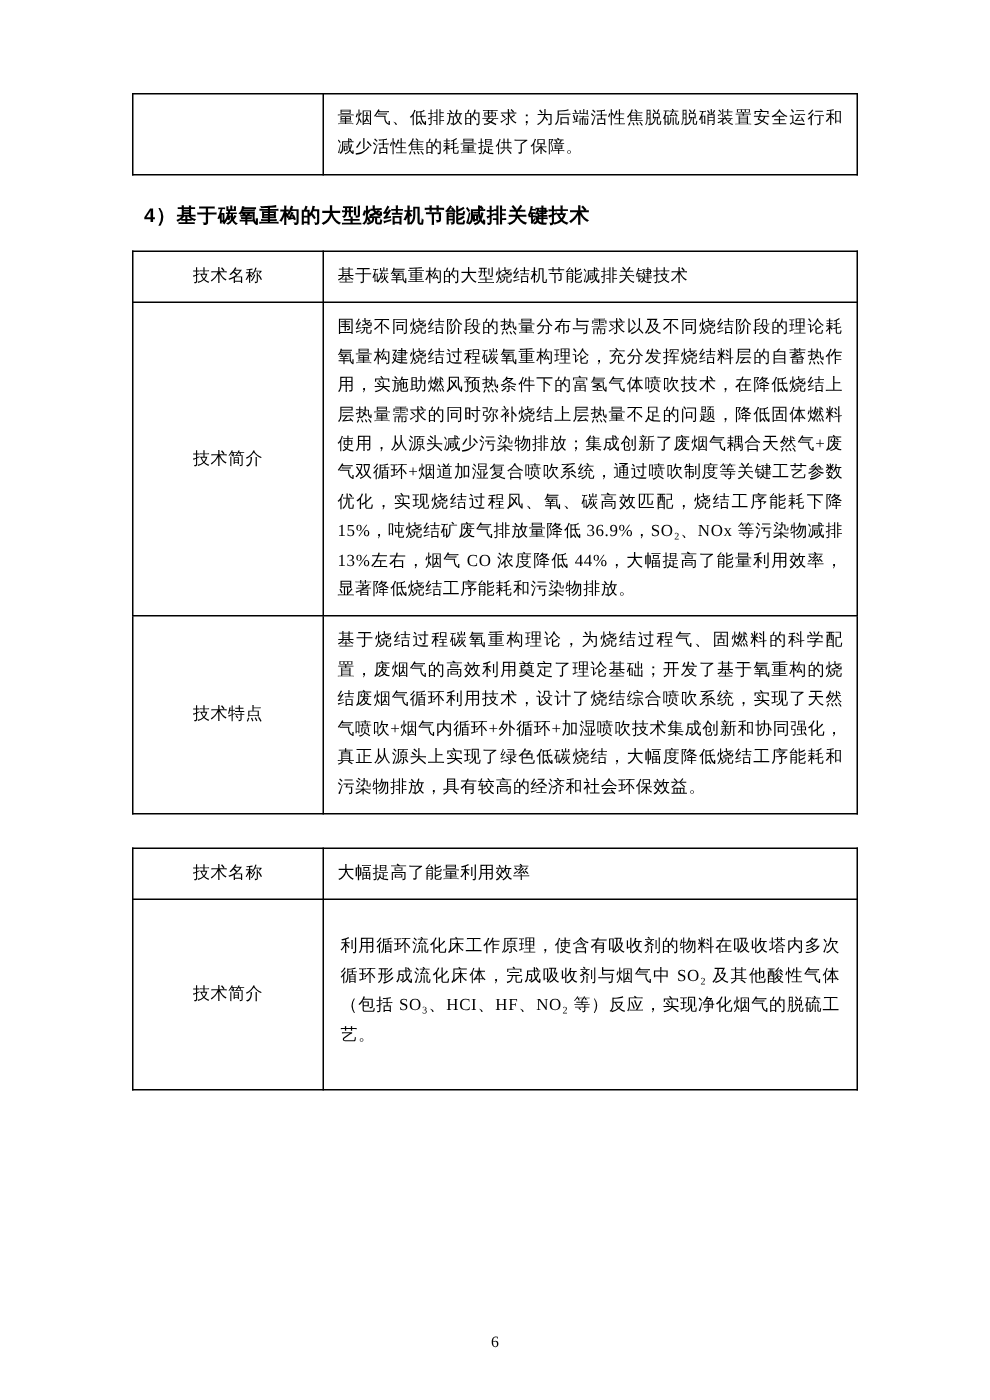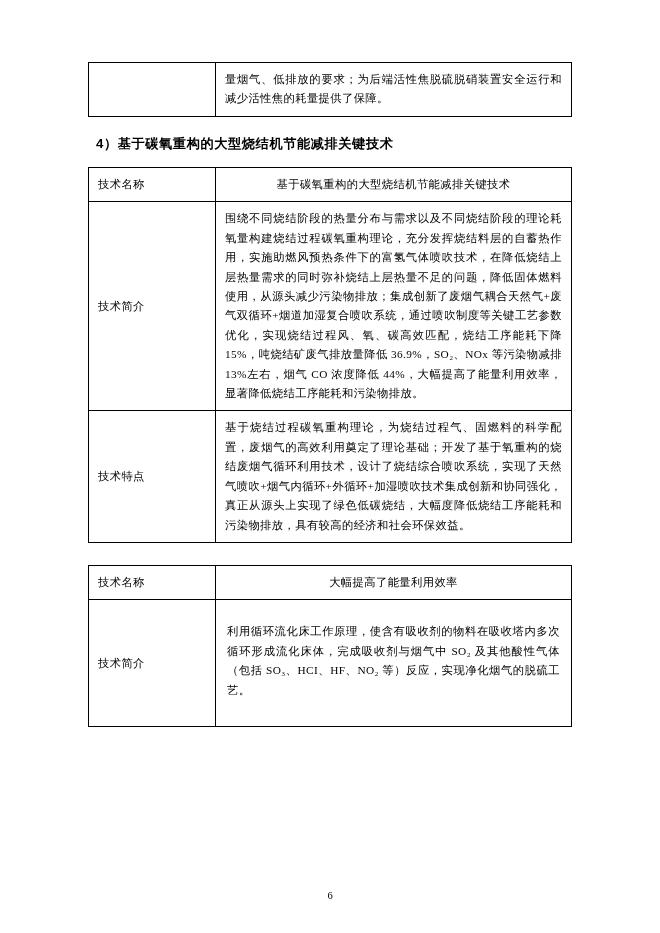--- a/index.html
+++ b/index.html
@@ -31,25 +31,26 @@
   table.doc-table td {
     border: 1px solid #000000;
     vertical-align: middle;
     padding: 7px 9px;
     font-size: 11.3px;
     line-height: 1.72;
     letter-spacing: 0.4px;
   }
   td.label-cell {
     width: 108px;
+    text-align: center;
     white-space: nowrap;
     letter-spacing: 2px;
   }
   td.value-center {
-    text-align: center;
+    text-align: left;
     letter-spacing: 1px;
   }
   td.value-just {
     text-align: justify;
     text-justify: inter-ideograph;
     padding: 10px 11px 10px 11px;
   }
   
   .top-table {
     margin-bottom: 18px;

